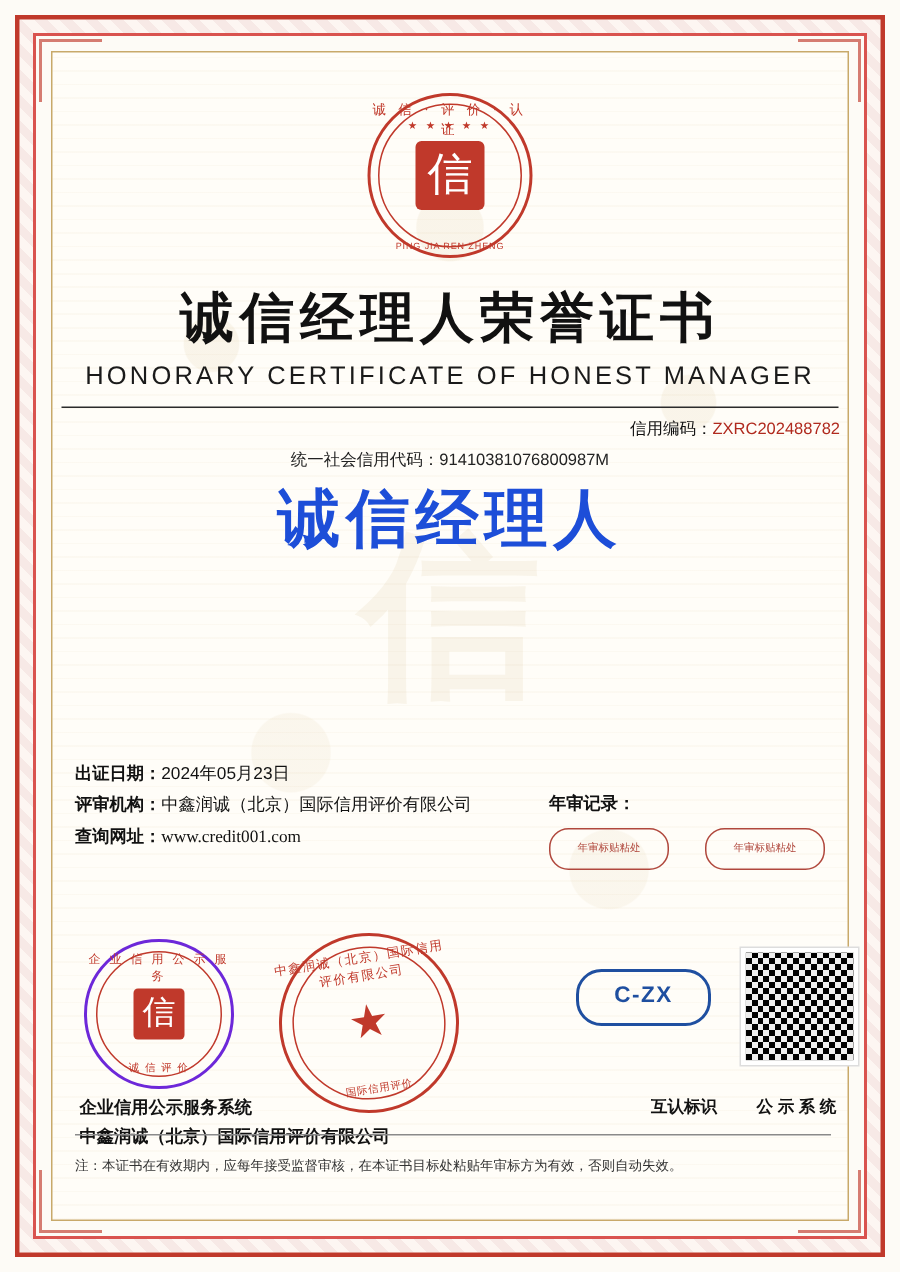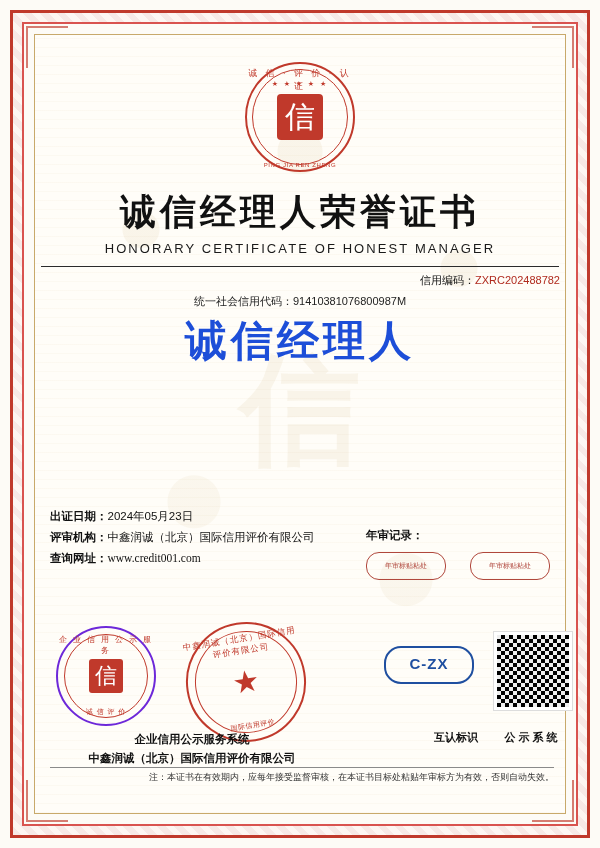--- a/index.html
+++ b/index.html
@@ -88,21 +88,21 @@
 
   
   .title-cn{
     margin-top:16px;text-align:center;
     font-size:36px;font-weight:bold;color:#111;
     letter-spacing:4px;
     font-family:"DejaVu Sans", sans-serif;
   }
   .title-en{
     margin-top:4px;text-align:center;
-    font-size:13px;letter-spacing:2.1px;color:#1a1a1a;
+    font-size:17px;letter-spacing:2.1px;color:#1a1a1a;
     font-family:"Liberation Sans", sans-serif;
   }
   .rule{
     margin:10px auto 0;width:calc(100% - 10px);height:1px;background:#2b2b2b;
   }
   .credit-no{
     margin-top:6px;text-align:right;padding-right:4px;
     font-size:11px;color:#b02a1e;
     font-family:"Liberation Sans", sans-serif;
   }
@@ -203,38 +203,38 @@
   .qr{
     position:absolute;left:458px;top:6px;width:72px;height:72px;
     background:
       repeating-linear-gradient(90deg,#111 0 4px,#fff 4px 8px),
       repeating-linear-gradient(0deg,#111 0 4px,#fff 4px 8px);
     background-blend-mode:difference;
     border:3px solid #fff;
     outline:1px solid #ddd;
   }
   .cap-left{
-    position:absolute;left:6px;top:104px;width:300px;text-align:center;
+    position:absolute;left:17px;top:104px;width:300px;text-align:left;
     font-size:11.5px;color:#111;font-weight:bold;line-height:19px;
     font-family:"Liberation Sans", sans-serif;
   }
   .cap-mutual{
     position:absolute;left:340px;top:104px;width:102px;text-align:right;
     font-size:11px;color:#111;font-weight:bold;
     font-family:"Liberation Sans", sans-serif;
   }
   .cap-qr{
     position:absolute;left:448px;top:104px;width:94px;text-align:center;
     font-size:11px;color:#111;font-weight:bold;
     font-family:"Liberation Sans", sans-serif;
   }
   .note{
     position:absolute;left:14px;right:10px;bottom:2px;
-    border-top:1px solid #8a8a8a;padding-top:3px;
-    font-size:9px;color:#333;text-align:right;
+    border-top:1px solid #8a8a8a;padding-top:14px;
+    font-size:9px;color:#333;text-align:left;
     font-family:"Liberation Sans", sans-serif;
   }
   .wm{
     position:absolute;left:0;right:0;top:330px;text-align:center;
     font-size:120px;color:rgba(200,169,106,.10);font-weight:bold;
     pointer-events:none;font-family:"DejaVu Sans", sans-serif;
   }
 </style>
 </head>
 <body>

